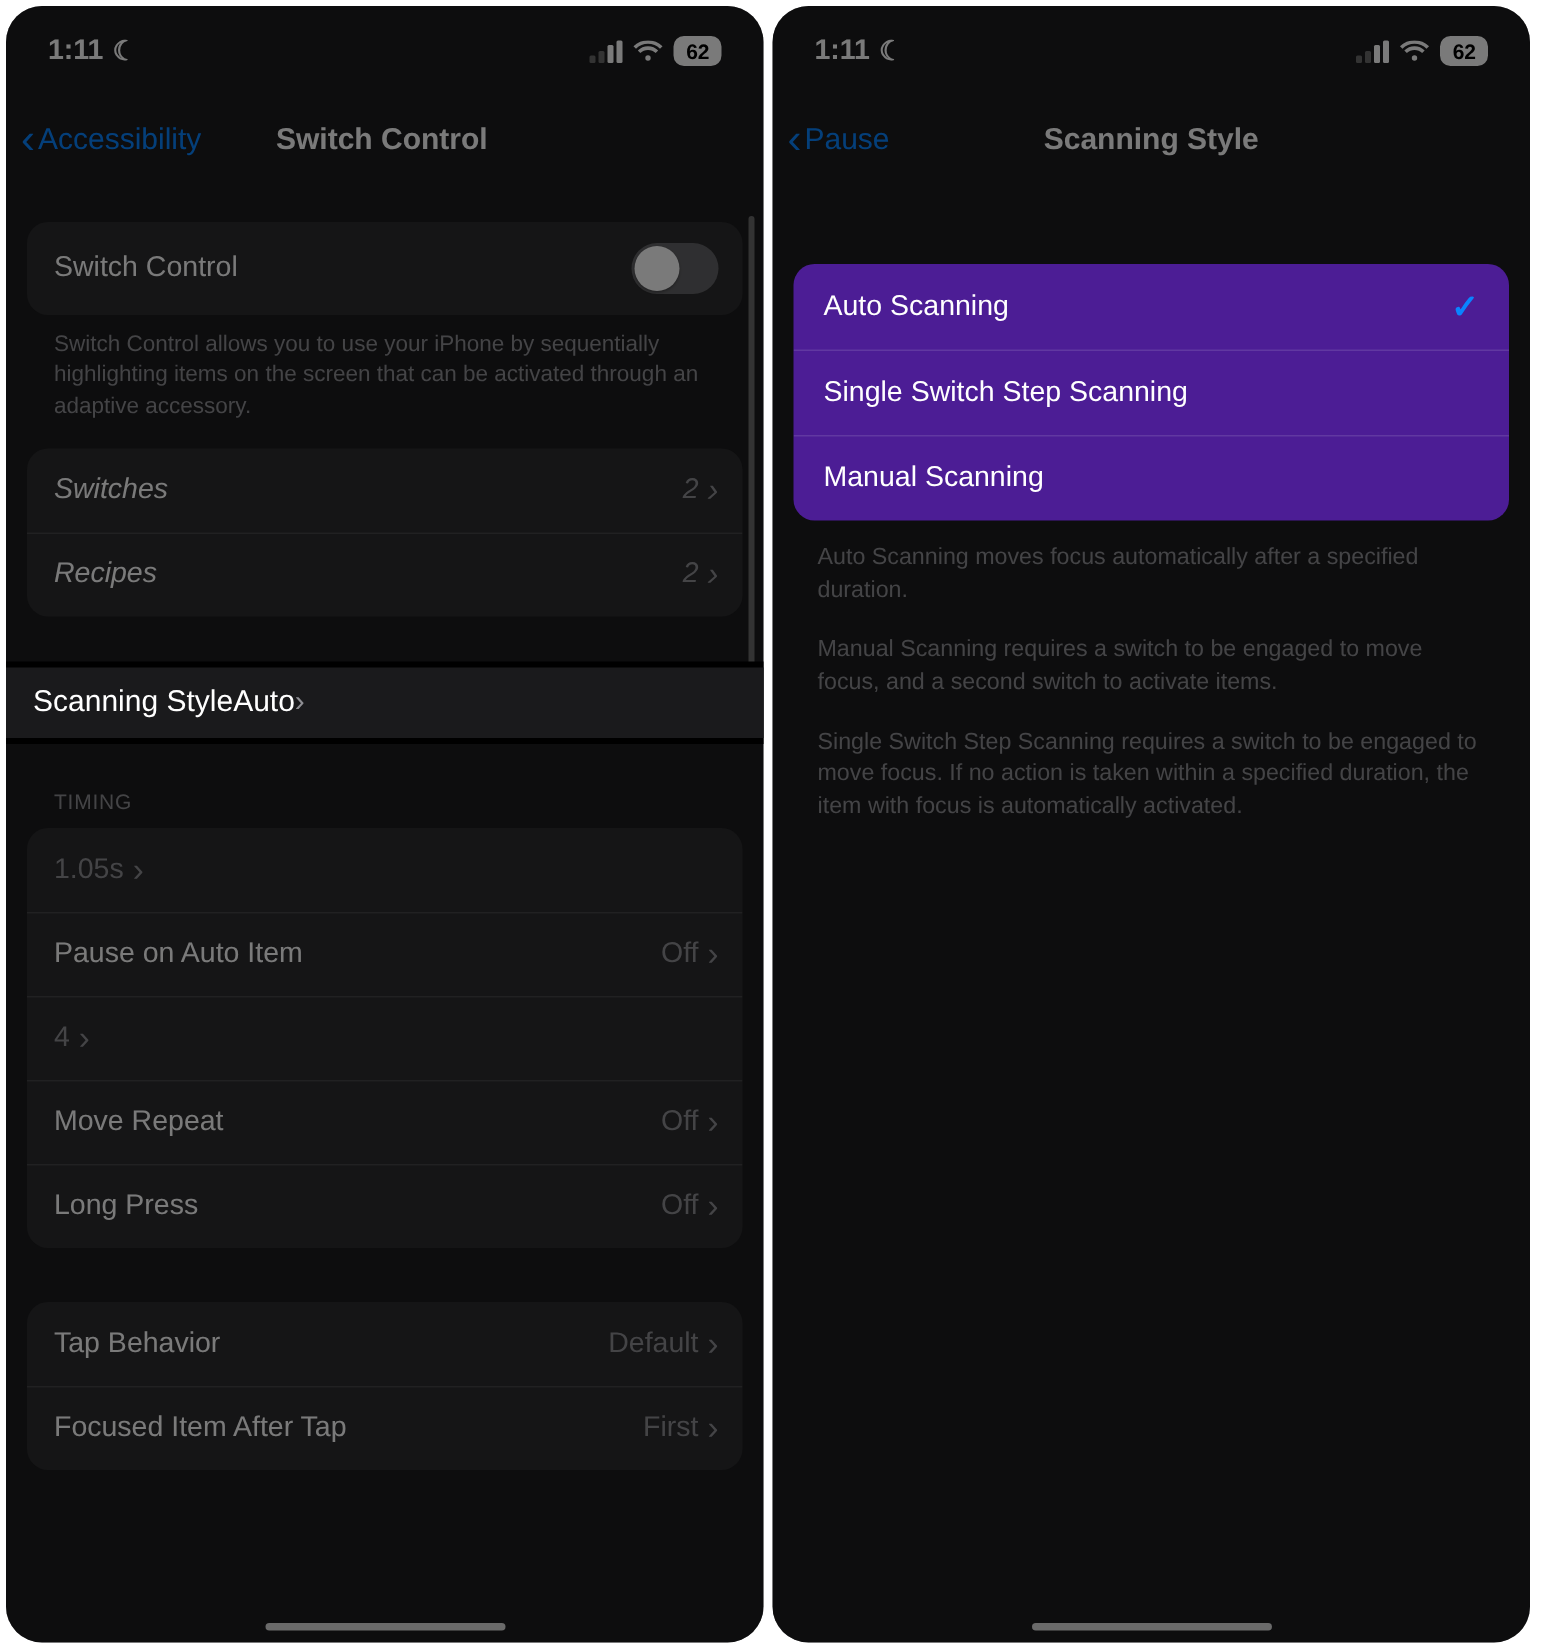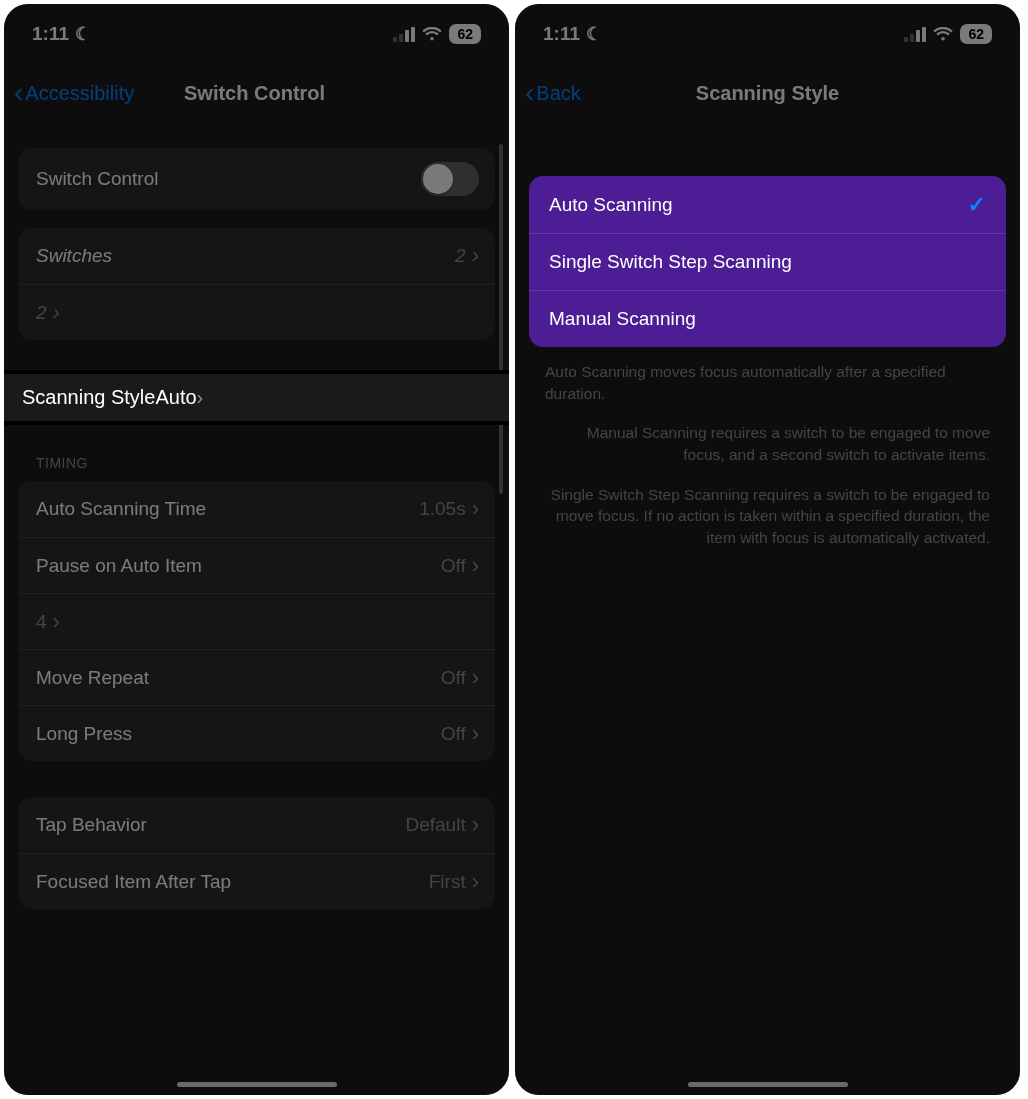--- a/index.html
+++ b/index.html
@@ -181,21 +181,21 @@
     font-size: 22px;
     font-weight: 700;
   }
 
   .desc {
     color: #8e8e93;
     font-size: 15.5px;
     line-height: 1.4;
     padding: 14px 30px 0 30px;
   }
-  .desc + .desc { padding-top: 18px; text-align: right; }
+  .desc + .desc { padding-top: 18px; }
 
   
   .scrollhint {
     position: absolute;
     right: 6px;
     top: 140px;
     width: 4px;
     height: 350px;
     background: rgba(255,255,255,0.35);
     border-radius: 2px;
@@ -279,49 +279,50 @@
     </div>
 
     <div class="content">
 
       <div class="group">
         <div class="row">
           <span class="label">Switch Control</span>
           <span class="toggle"></span>
         </div>
       </div>
+      <div class="footer-text">Switch Control allows you to use your iPhone by sequentially highlighting items on the screen that can be activated through an adaptive accessory.</div>
 
       <div class="group" style="margin-top:18px;font-style:italic;">
         <div class="row">
           <span class="label">Switches</span>
           <span class="value">2</span>
           <span class="chev-r">›</span>
         </div>
         <div class="row">
+          <span class="label">Recipes</span>
           <span class="value">2</span>
           <span class="chev-r">›</span>
         </div>
       </div>
     </div>
   </div>
 
   <div class="hl-wrap pop-above" style="margin-top:0;">
     <div class="hl-inner">
       <span class="label">Scanning Style</span>
       <span class="value">Auto</span>
       <span class="chev-r" style="color:#8e8e93;">›</span>
     </div>
   </div>
 
   <div class="behind">
     <div class="content" style="padding-top:0;">
       <div class="section-header">TIMING</div>
       <div class="group" style="margin-top:4px;">
         <div class="row">
-          <span class="label">Auto Scanning Time</span>
           <span class="value">1.05s</span>
           <span class="chev-r">›</span>
         </div>
         <div class="row">
           <span class="label">Pause on Auto Item</span>
           <span class="value">Off</span>
           <span class="chev-r">›</span>
         </div>
         <div class="row">
           <span class="value">4</span>
@@ -378,21 +379,21 @@
             <path fill="#fff" d="M10 13.5a1.8 1.8 0 1 0 0-3.6 1.8 1.8 0 0 0 0 3.6zM3.2 6.7a9.6 9.6 0 0 1 13.6 0l-1.7 1.7a7.2 7.2 0 0 0-10.2 0zM.3 3.8a13.7 13.7 0 0 1 19.4 0l-1.7 1.7a11.3 11.3 0 0 0-16 0z"></path>
           </svg>
       </span>
       <span class="battery">62</span>
     </div>
   </div>
 
   <div class="navbar">
     <div class="nav-back">
       <span class="chev">‹</span>
-      <span>Back</span>
+      <span>Pause</span>
     </div>
     <div class="nav-title">Scanning Style</div>
   </div>
 
   <div class="select-group pop-above">
     <div class="select-row">
       <span class="label">Auto Scanning</span>
       <span class="check">✓</span>
     </div>
     <div class="select-row">

